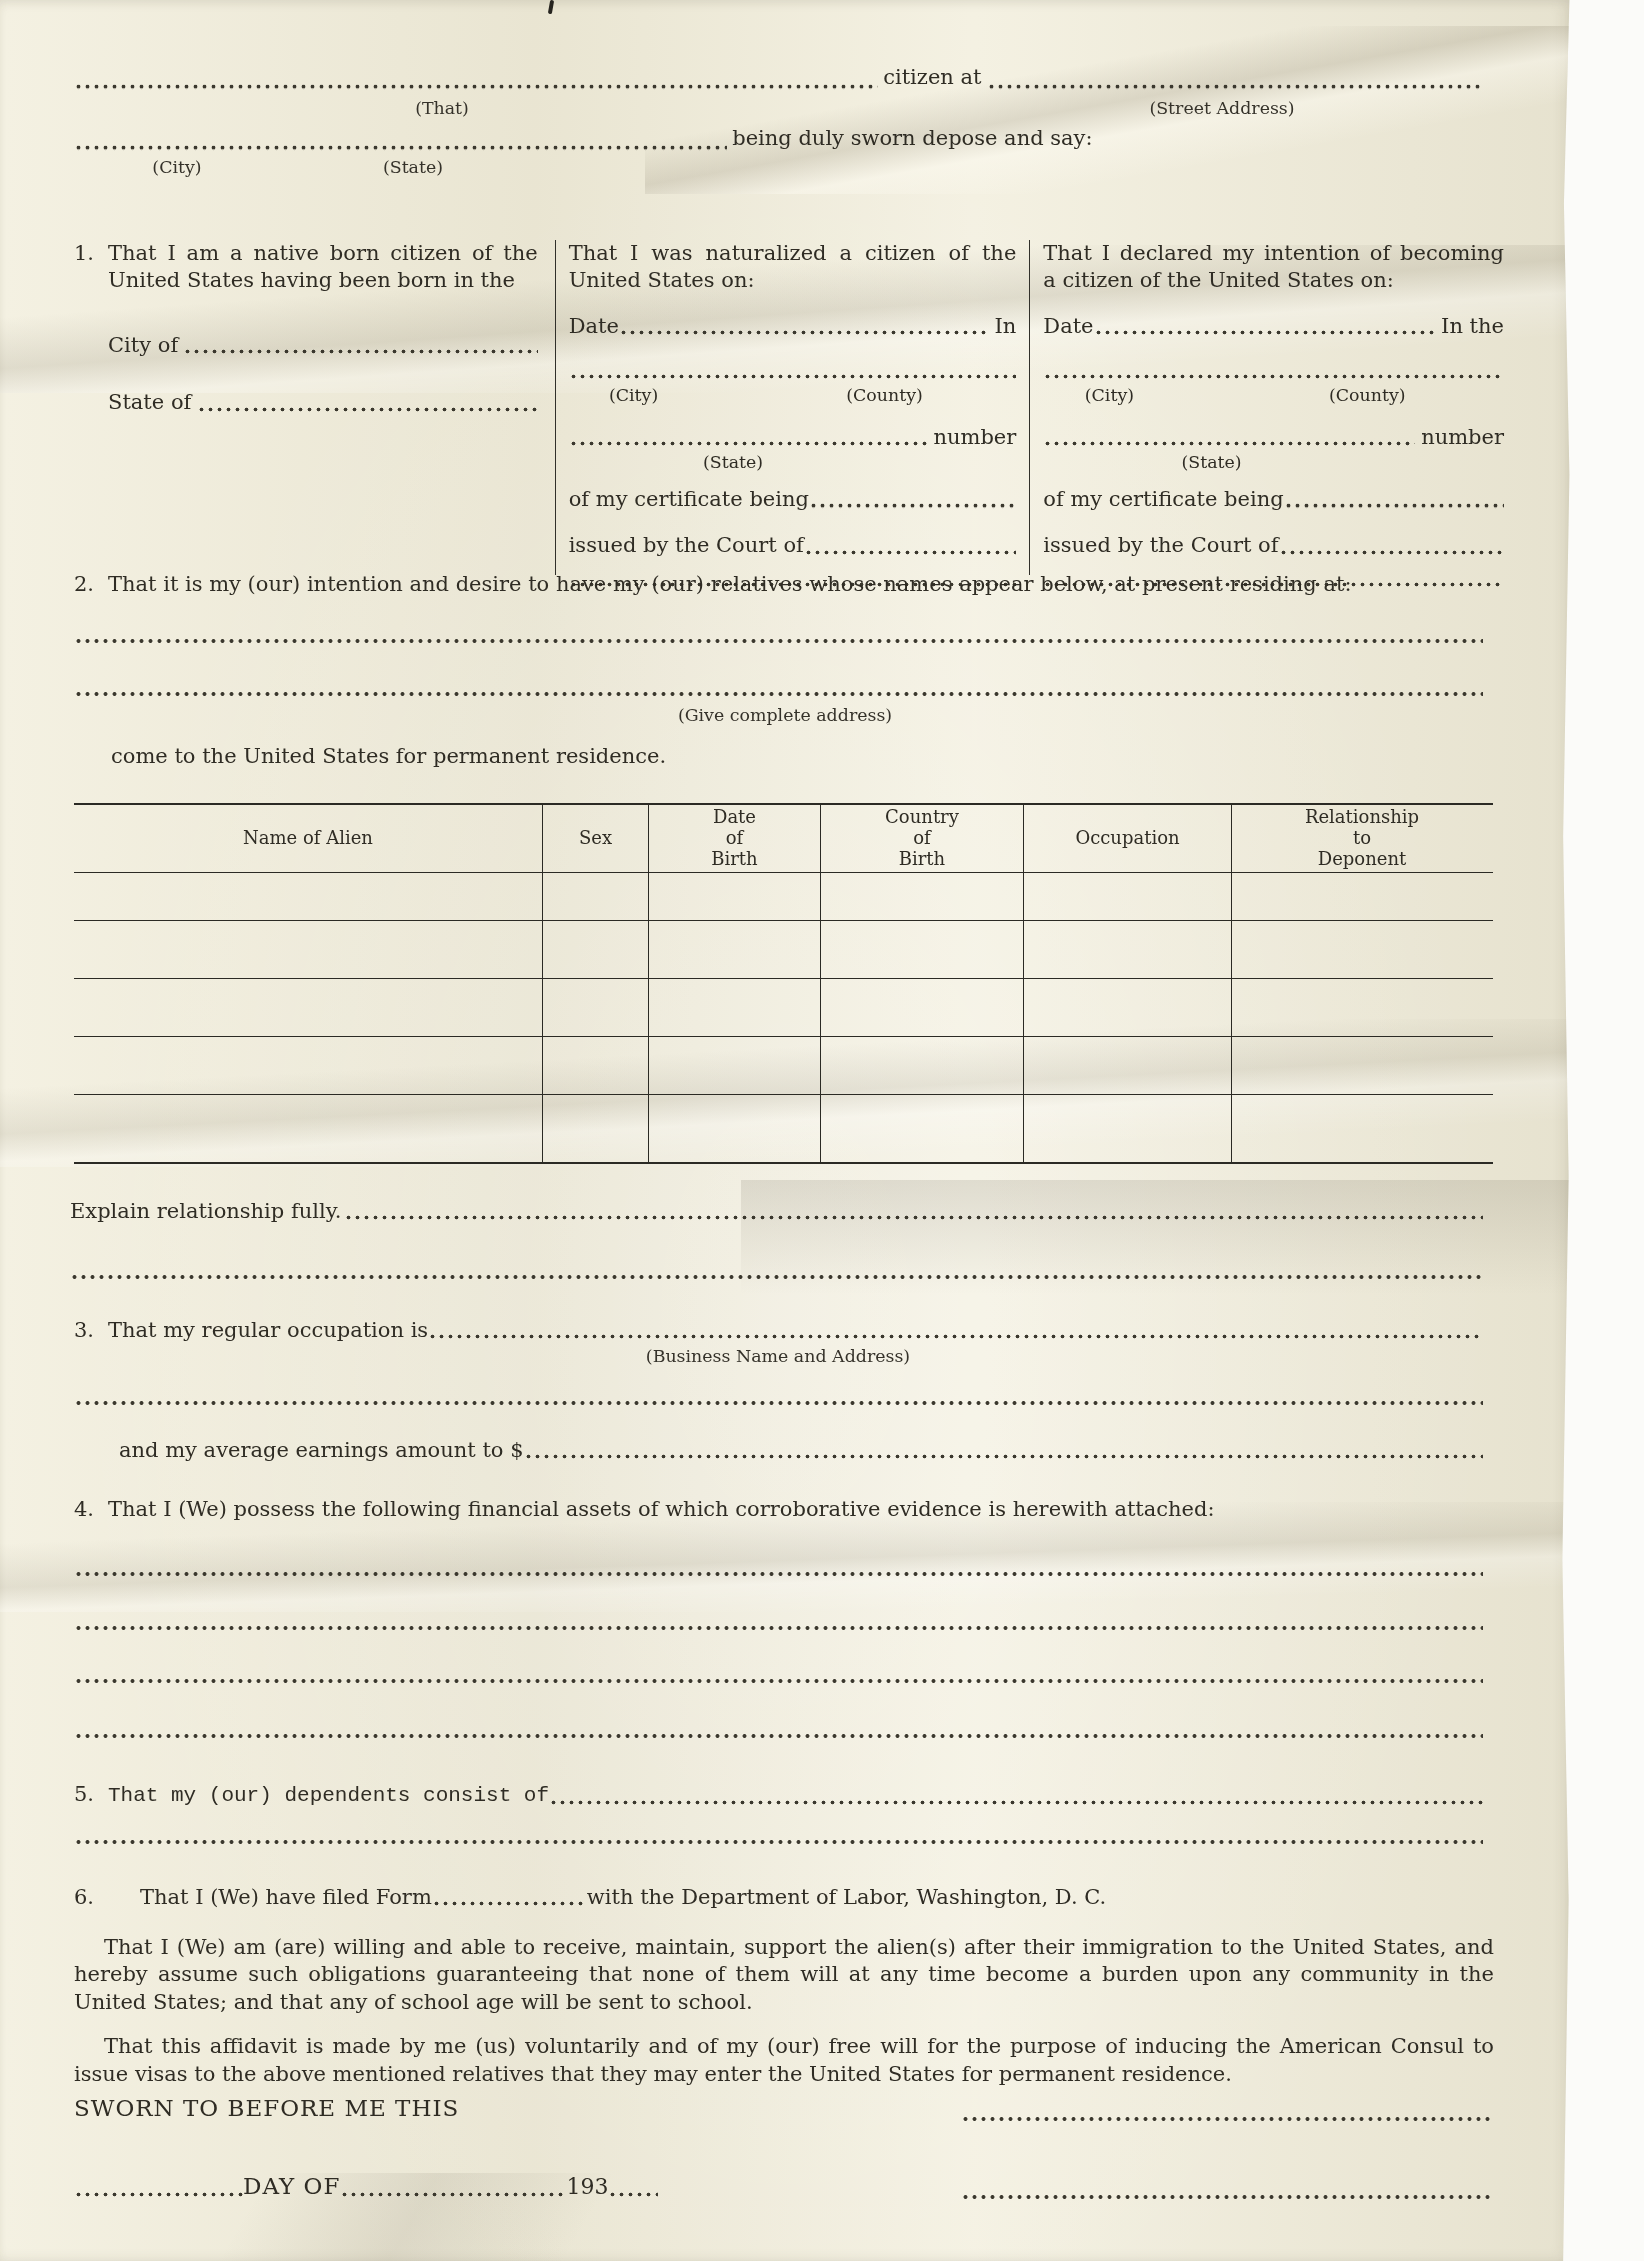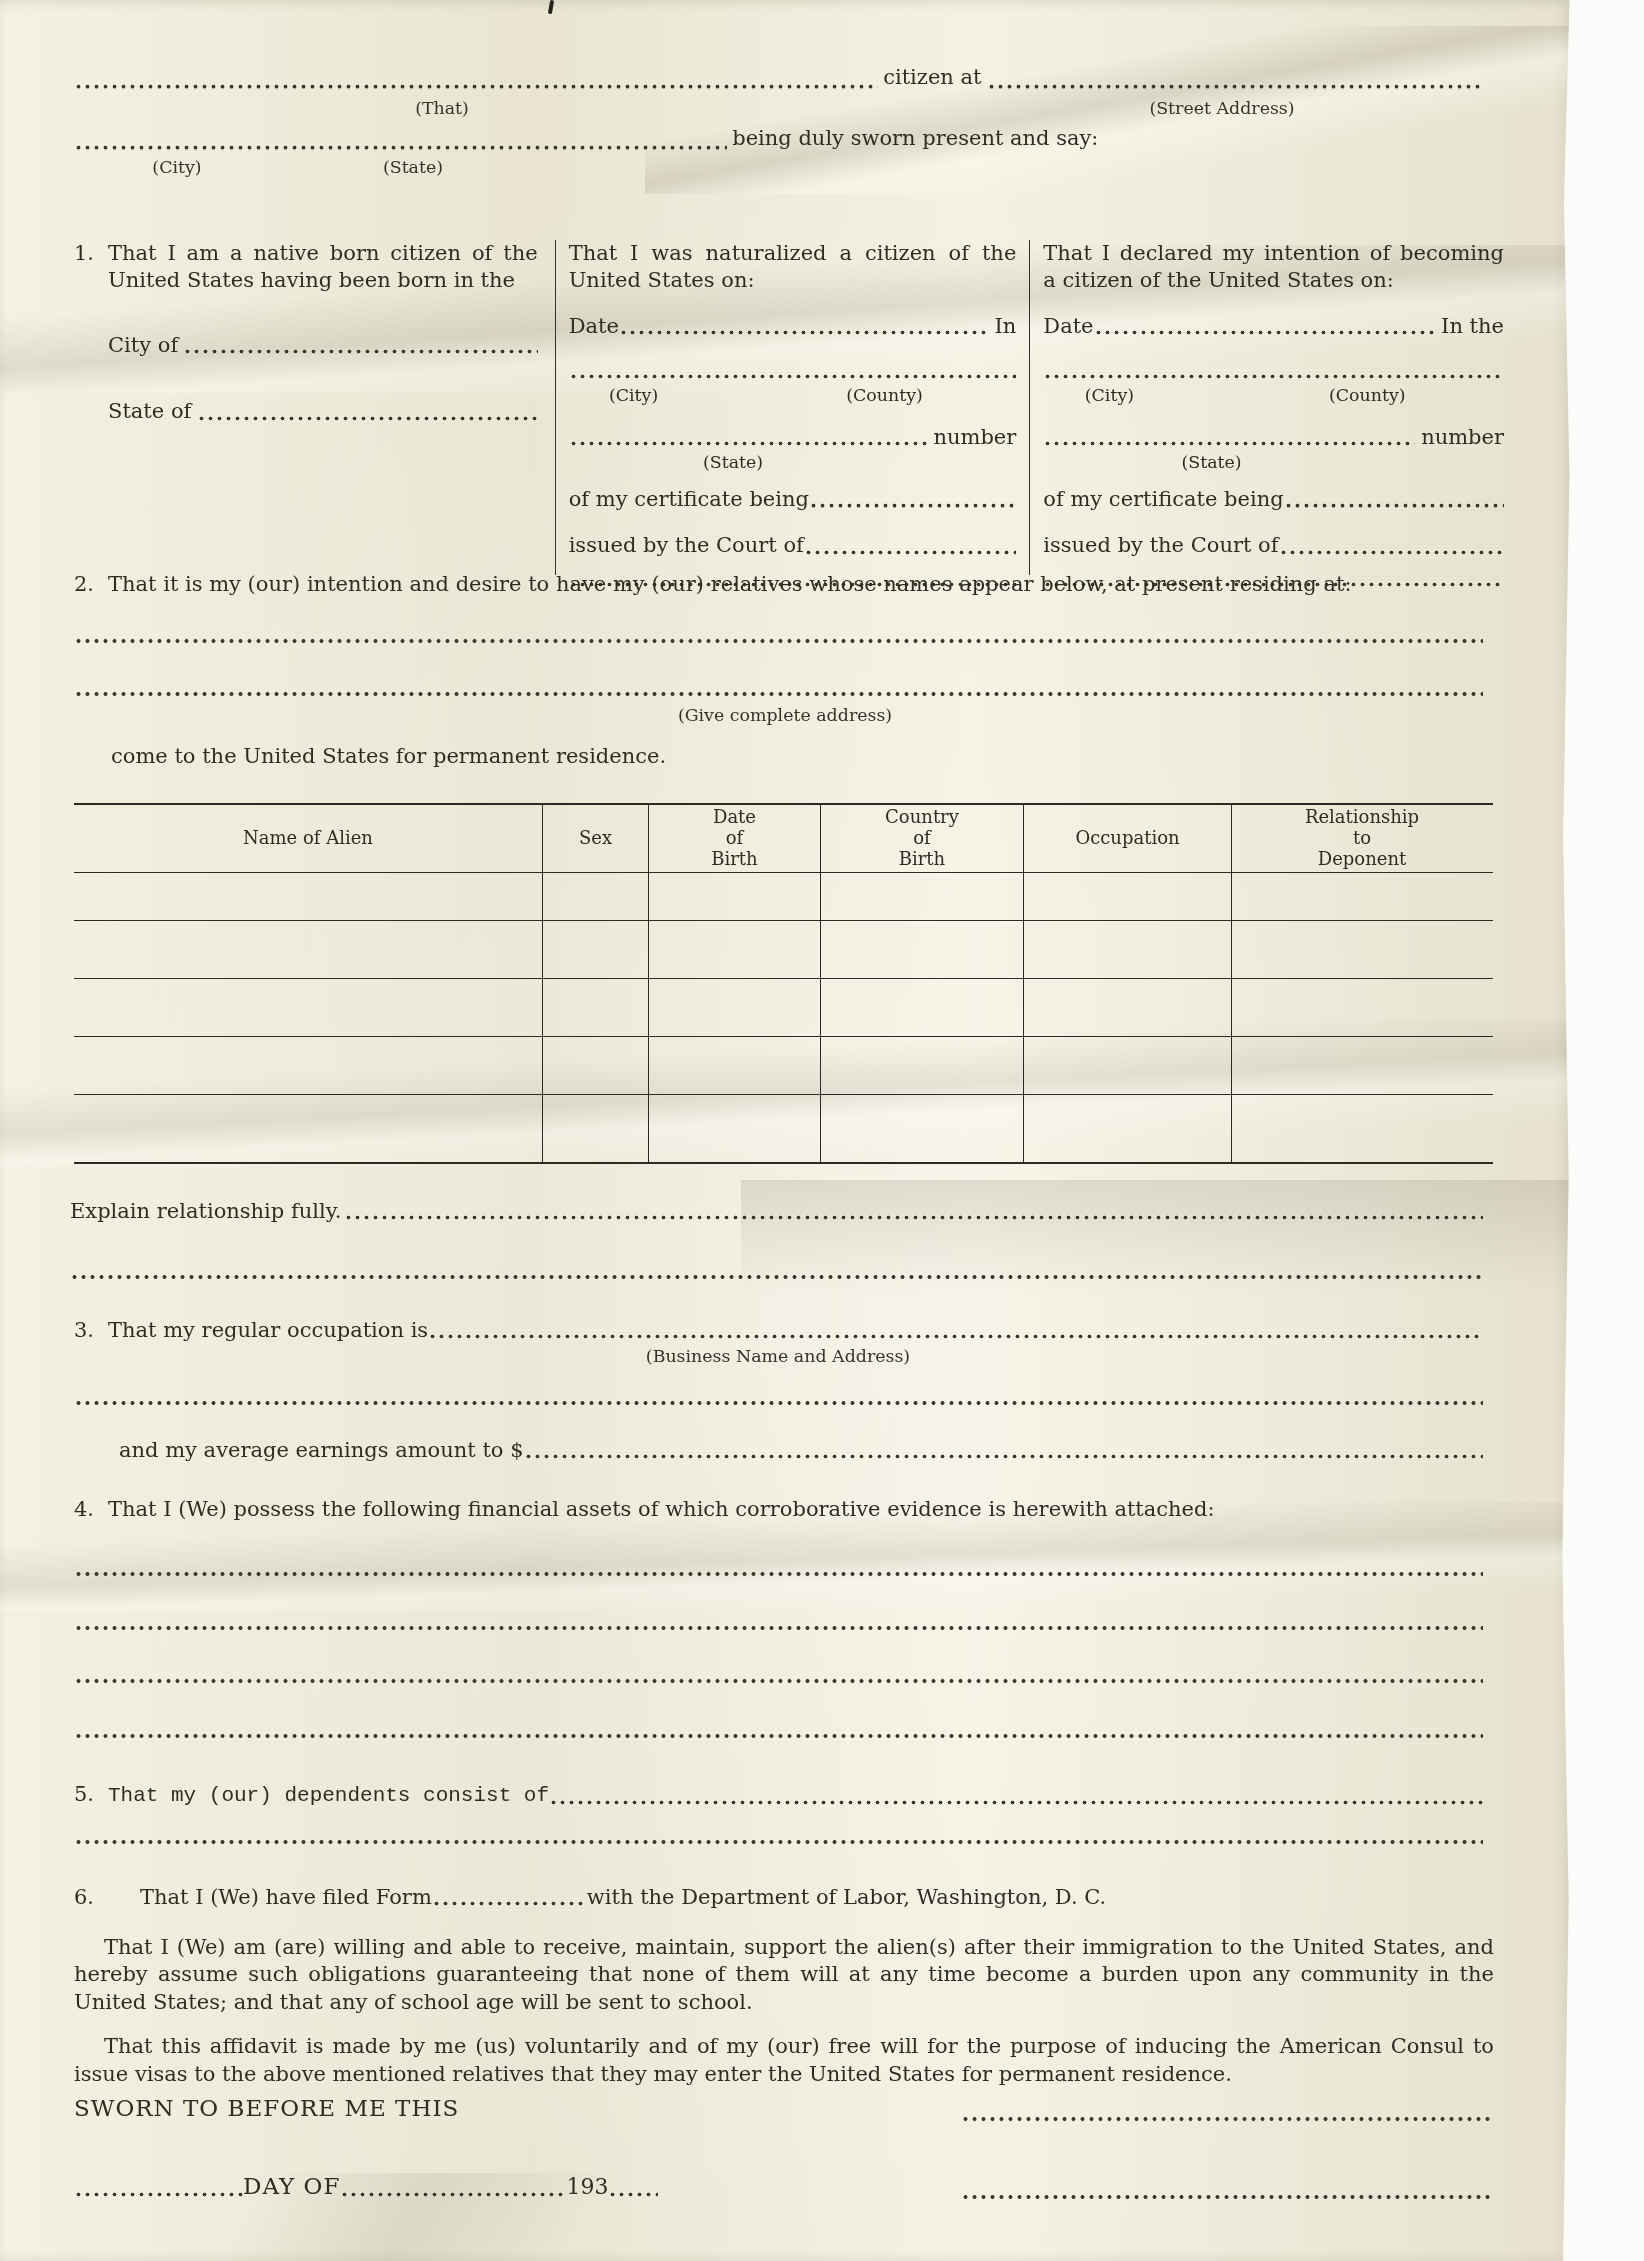--- a/index.html
+++ b/index.html
@@ -78,36 +78,36 @@
     <div class="row dl" style="left:74px;top:64px;width:1409px;height:30px;">
       <span class="dots" style="flex:1.62;"></span>
       <span style="padding:0 5.2px;">citizen at</span>
       <span class="dots" style="flex:1;"></span>
     </div>
     <div class="hint" style="left:313px;top:98px;width:258px;">(That)</div>
     <div class="hint" style="left:1093px;top:98px;width:258px;">(Street Address)</div>
 
     <div class="row dl" style="left:74px;top:125px;width:1409px;height:30px;">
       <span class="dots fx" style="width:653px;"></span>
-      <span style="padding-left:5.2px;">being duly sworn present and say:</span>
+      <span style="padding-left:5.2px;">being duly sworn depose and say:</span>
     </div>
     <div class="hint" style="left:74px;top:157px;width:206px;">(City)</div>
     <div class="hint" style="left:284px;top:157px;width:258px;">(State)</div>
 
     <div id="sec1">
       <div class="col c1">
         <div class="item">
           <span class="num">1.</span>
           <span class="just" style="flex:1;">That I am a native born citizen of the United States having been born in the</span>
         </div>
         <div class="dl" style="margin:37px 0 0 34px;">
           <span class="inline-lbl">City of</span>
           <span class="dots"></span>
         </div>
-        <div class="dl" style="margin:39px 0 0 34px;text-align:center;">
+        <div class="dl" style="margin:30px 0 0 34px;text-align:center;">
           <span class="inline-lbl">State of</span>
           <span class="dots"></span>
         </div>
       </div>
 
       <div class="col c2">
         <div class="just">That I was naturalized a citizen of the United States on:</div>
         <div class="dl" style="margin-top:18px;">
           <span class="inline-lbl" style="padding-right:0;">Date</span>
           <span class="dots"></span>

